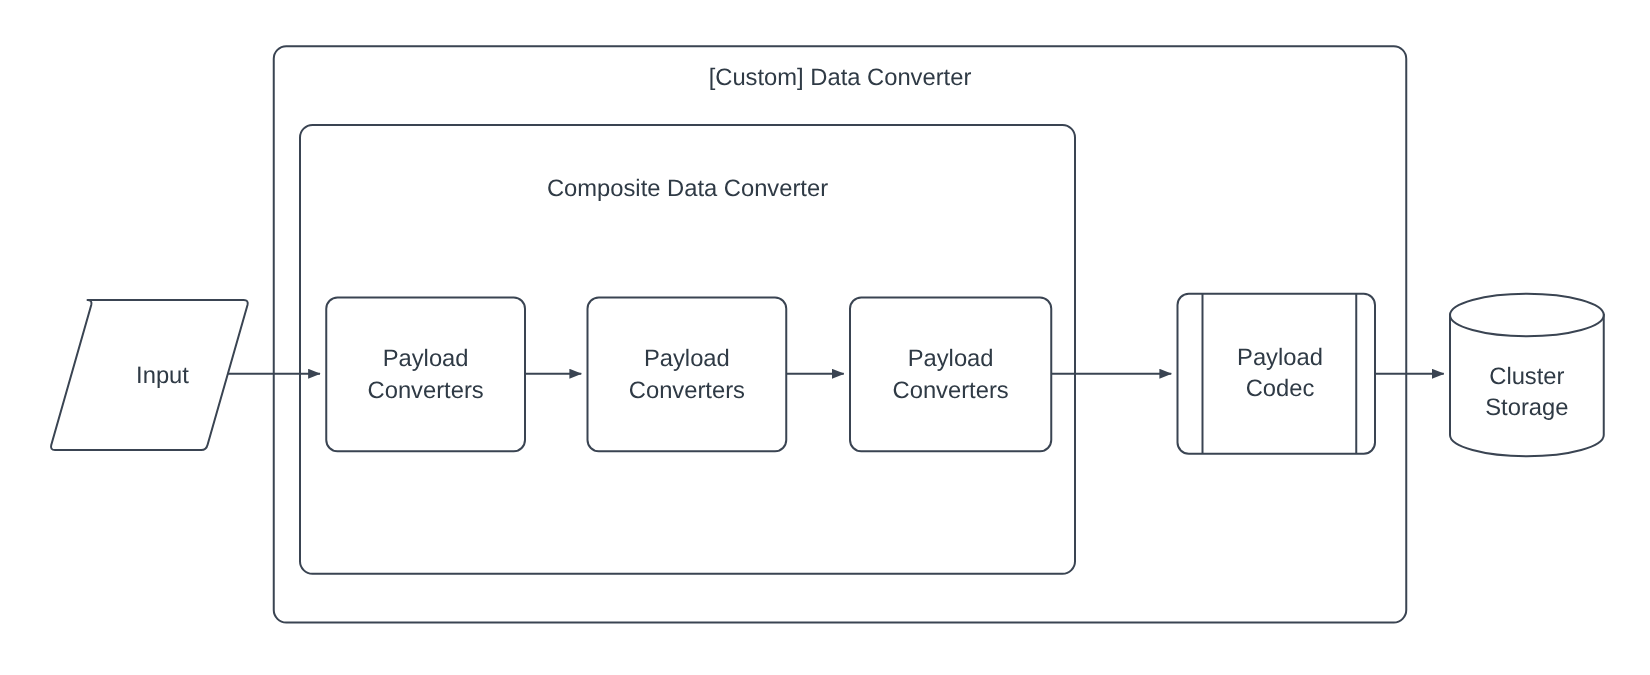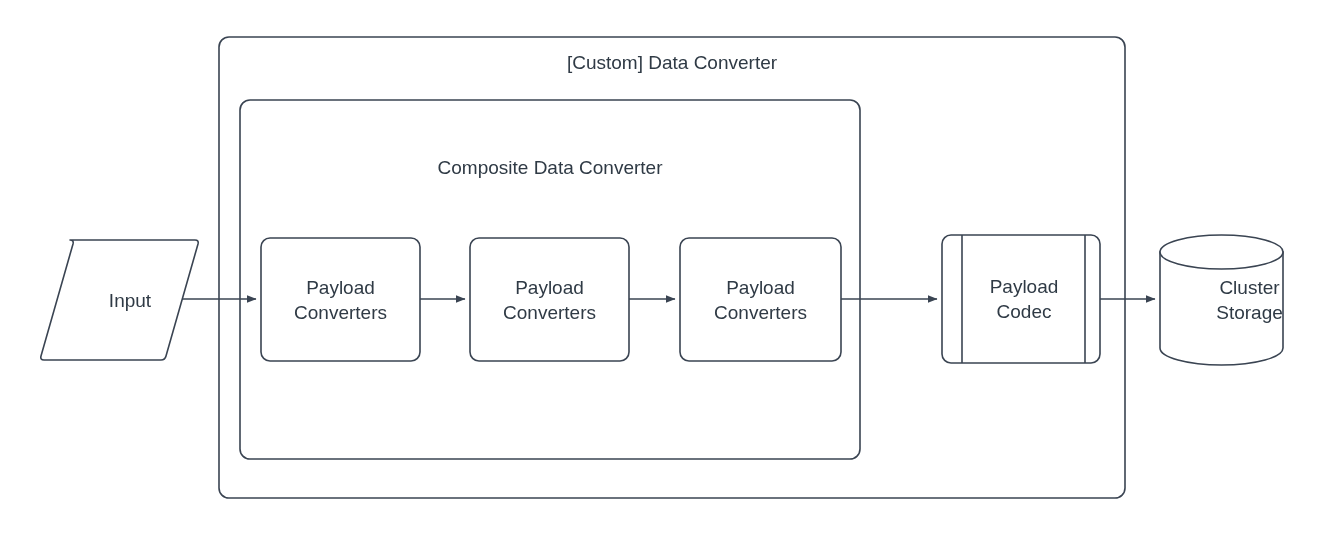--- a/index.html
+++ b/index.html
@@ -83,32 +83,32 @@
 
     <line x1="182" y1="299" x2="256" y2="299" stroke="#3a4452" stroke-width="1.6" marker-end="url(#arrowhead)"></line>
     <line x1="420" y1="299" x2="465" y2="299" stroke="#3a4452" stroke-width="1.6" marker-end="url(#arrowhead)"></line>
     <line x1="629" y1="299" x2="675" y2="299" stroke="#3a4452" stroke-width="1.6" marker-end="url(#arrowhead)"></line>
     <line x1="841" y1="299" x2="937" y2="299" stroke="#3a4452" stroke-width="1.6" marker-end="url(#arrowhead)"></line>
     <line x1="1100" y1="299" x2="1155" y2="299" stroke="#3a4452" stroke-width="1.6" marker-end="url(#arrowhead)"></line>
   </svg>
 
   <div class="container-title" style="left:219px; top:50px; width:906px;">[Custom] Data Converter</div>
 
-  <div class="container-title" style="left:240px; top:139px; width:620px;margin-top:16px;">Composite Data Converter</div>
+  <div class="container-title" style="left:240px; top:139px; width:620px;">Composite Data Converter</div>
 
   <div class="shape-label" style="left:64px; top:240px; width:132px; height:120px;text-align:right;">Input</div>
 
   <div class="shape-label" style="left:261px; top:238px; width:159px; height:123px;">Payload
 Converters</div>
 
   <div class="shape-label" style="left:470px; top:238px; width:159px; height:123px;">Payload
 Converters</div>
 
   <div class="shape-label" style="left:680px; top:238px; width:161px; height:123px;">Payload
 Converters</div>
 
   <div class="shape-label" style="left:962px; top:235px; width:124px; height:128px;">Payload
 Codec</div>
 
-  <div class="shape-label" style="left:1160px; top:252px; width:123px; height:96px;margin-left:28px;">Cluster
+  <div class="shape-label" style="left:1160px; top:266px; width:123px; height:96px;">Cluster
 Storage</div>
 
 </div>
 
 </body></html>

